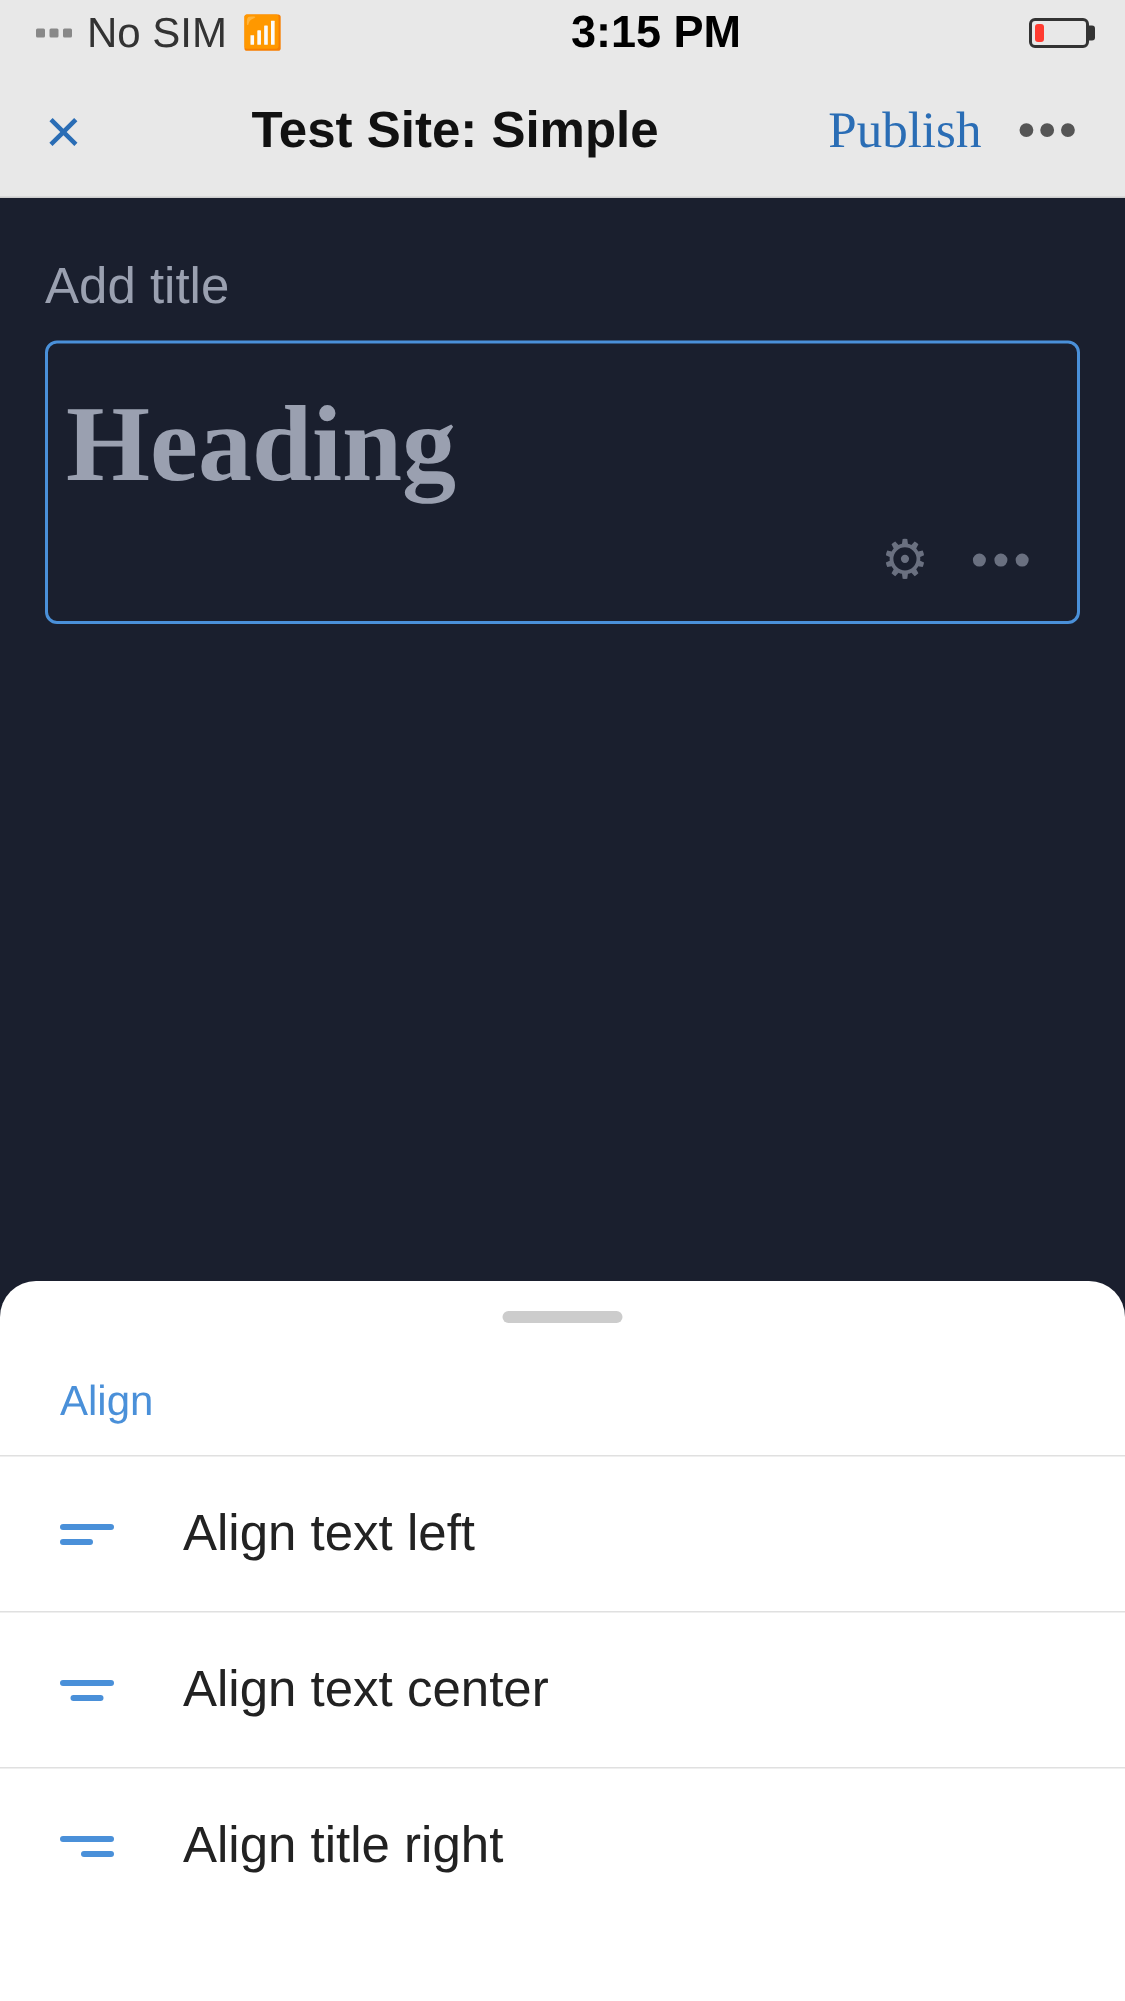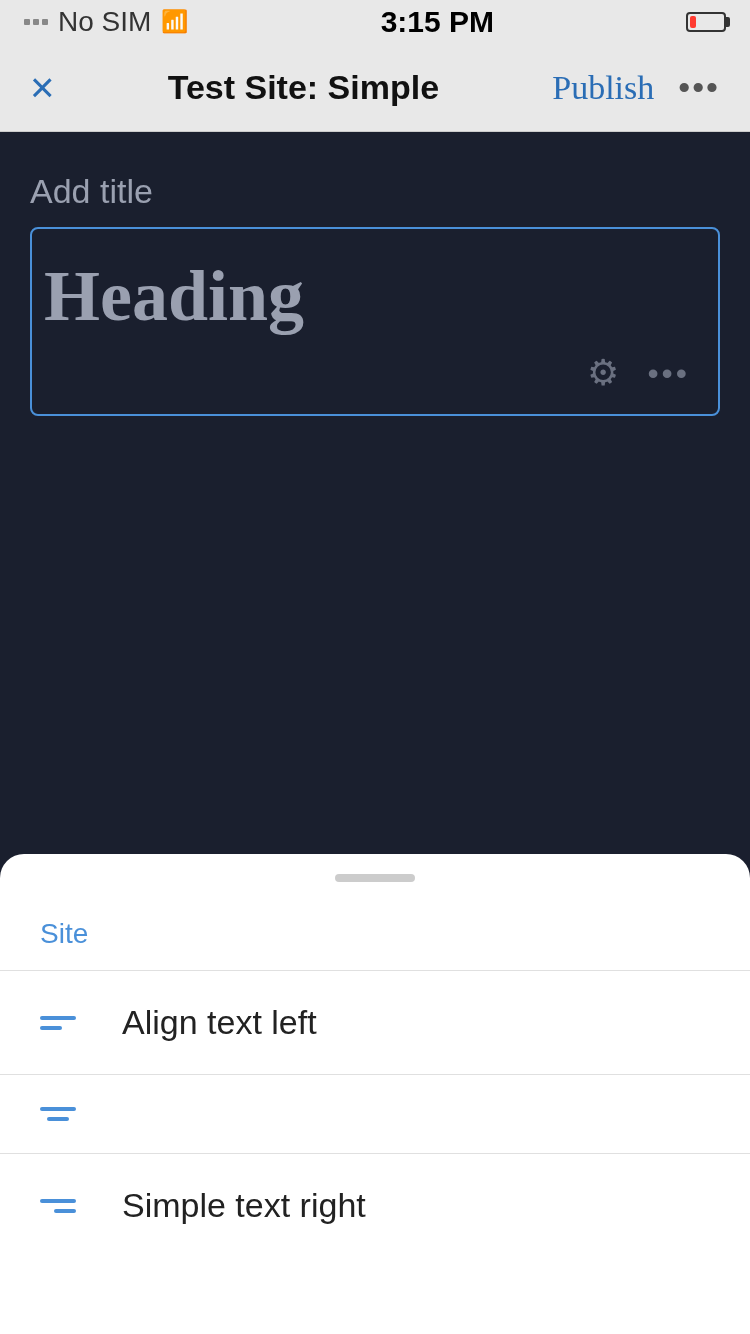--- a/index.html
+++ b/index.html
@@ -193,37 +193,38 @@
       <span class="gear-icon">⚙</span>
       <span class="more-dots">•••</span>
     </div>
   </div>
 </div>
 
 <div class="dark-space"></div>
 
 <div class="bottom-sheet">
   <div class="sheet-handle"></div>
-  <div class="sheet-section-title">Site</div>
+  <div class="sheet-section-title">Align</div>
 
   <div class="align-option">
     <div class="align-icon align-left-icon">
       <div class="align-line line1"></div>
       <div class="align-line line2"></div>
     </div>
     <span class="align-option-label">Align text left</span>
   </div>
 
   <div class="align-option">
     <div class="align-icon align-center-icon">
       <div class="align-line line1"></div>
       <div class="align-line line2"></div>
     </div>
+    <span class="align-option-label">Align text center</span>
   </div>
 
   <div class="align-option">
     <div class="align-icon align-right-icon">
       <div class="align-line line1"></div>
       <div class="align-line line2"></div>
     </div>
-    <span class="align-option-label">Simple text right</span>
+    <span class="align-option-label">Align title right</span>
   </div>
 </div>
 
 </body></html>

